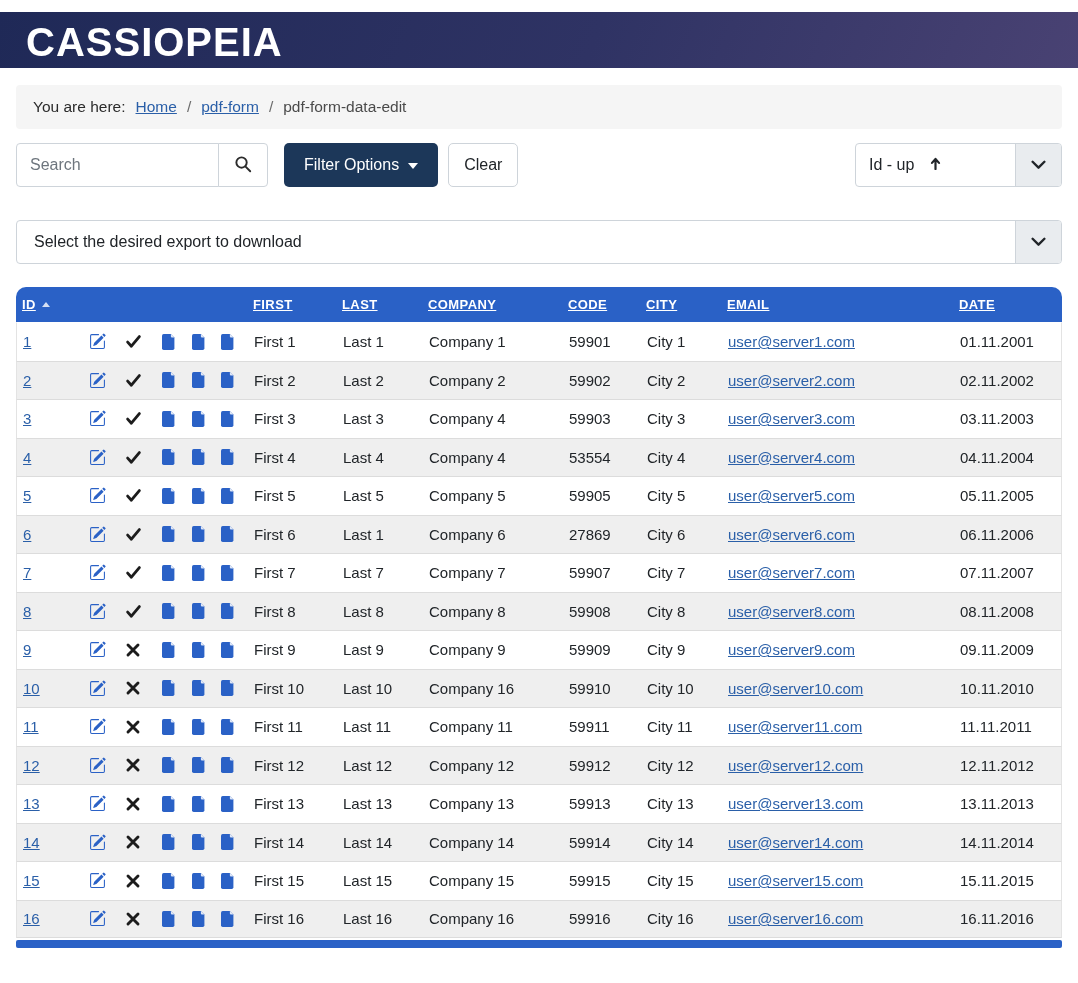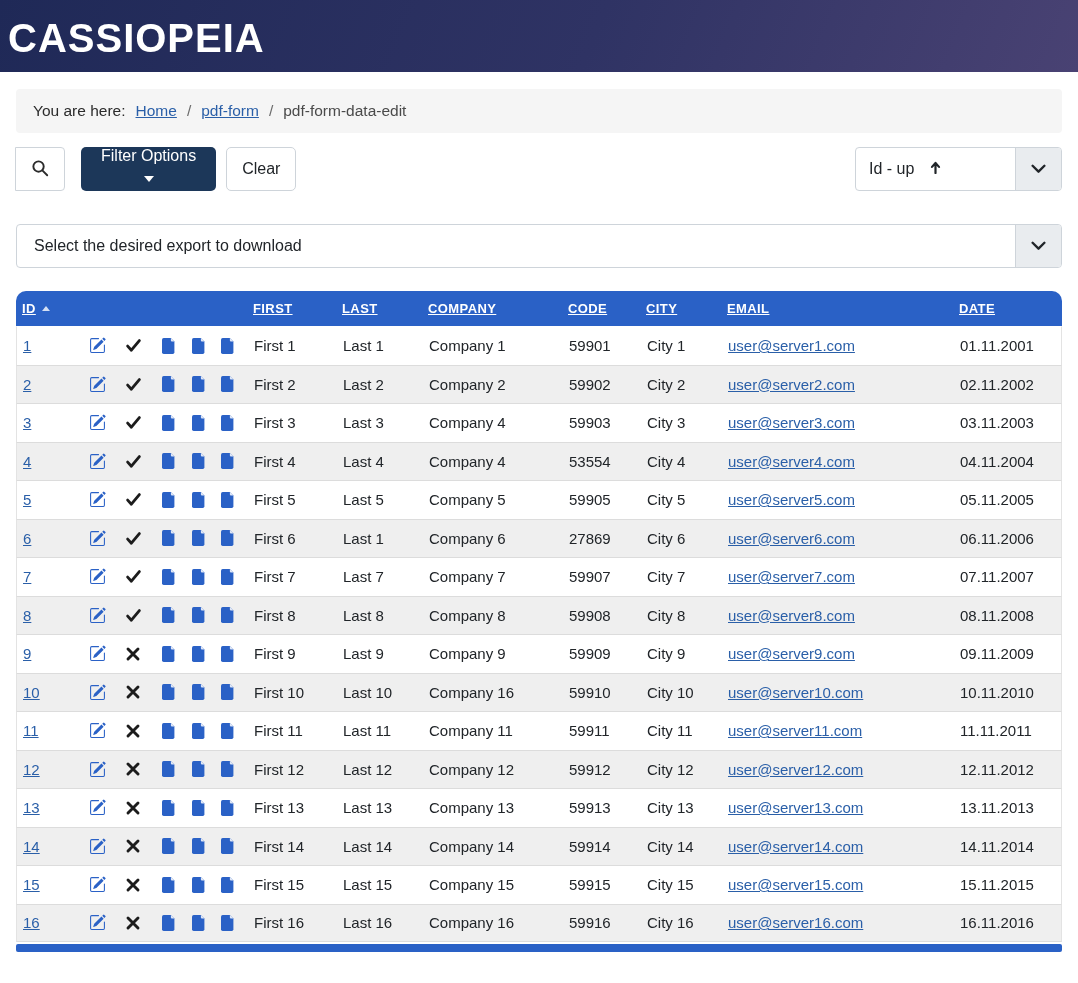--- a/index.html
+++ b/index.html
@@ -11,22 +11,23 @@
     --row-border:#dcdcdc;
     --text:#212529;
   }
   *{box-sizing:border-box;}
   body{
     margin:0; width:1078px; background:#fff; color:var(--text);
     font-family:"Liberation Sans", sans-serif; font-size:15px;
   }
   
   .site-header{
-    height:72px; display:flex; align-items:center; padding-left:8px;
+    height:56px; display:flex; align-items:center; padding-left:26px;
     background:linear-gradient(112deg,#1f2957 0%,#2f3364 55%,#494273 100%);
+    margin-top:12px;
   }
   .logo{
     color:#fff; font-size:40px; font-weight:700; letter-spacing:1px;
     line-height:1; text-decoration:none; margin-top:4px;
   }
   .content{padding:17px 16px 30px;}
   
   .breadcrumb-bar{
     height:44px; background:#f5f5f5; border-radius:4px;
     display:flex; align-items:center; gap:10px; padding:0 17px;
@@ -42,21 +43,21 @@
     width:203px; border:1px solid var(--border); border-radius:4px 0 0 4px;
     padding:0 13px; font-size:16px; font-family:inherit; color:var(--text); outline:none;
   }
   .search-input::placeholder{color:#6d757d;}
   .search-btn{
     width:50px; border:1px solid var(--border); margin-left:-1px; background:#fff;
     border-radius:0 4px 4px 0; display:flex; align-items:center; justify-content:center; cursor:pointer;
   }
   .filter-btn{
     margin-left:16px; background:var(--filter-bg); color:#fff; border:none; border-radius:5px;
-    font-size:16px; font-family:inherit; padding:0 20px; display:flex; align-items:center; gap:9px; cursor:pointer;flex-direction:column;
+    font-size:16px; font-family:inherit; padding:0 20px; display:flex; align-items:center; gap:9px; cursor:pointer;
   }
   .caret-down{
     width:0; height:0; border-left:5px solid transparent; border-right:5px solid transparent;
     border-top:6px solid #fff; display:inline-block; margin-top:2px;
   }
   .clear-btn{
     margin-left:10px; background:#fff; border:1px solid var(--border); border-radius:5px;
     font-size:16px; font-family:inherit; color:var(--text); padding:0 15px; cursor:pointer;
   }
   
@@ -120,20 +121,21 @@
   <nav class="breadcrumb-bar">
     <span class="prefix">You are here:</span>
     <a>Home</a>
     <span class="sep">/</span>
     <a>pdf-form</a>
     <span class="sep">/</span>
     <span class="current">pdf-form-data-edit</span>
   </nav>
 
   <div class="toolbar">
+    <input class="search-input" type="text" placeholder="Search" style="">
     <button class="search-btn">
       <span>
         <svg viewBox="0 0 16 16" width="18" height="18" fill="none" stroke="#2b2b2b" stroke-width="1.7">
           <circle cx="6.7" cy="6.7" r="4.6"></circle>
             <path d="M10.3 10.3 L14.4 14.4" stroke-linecap="round"></path>
         </svg>
       </span>
     </button>
     <button class="filter-btn">
       <span>Filter Options</span>

